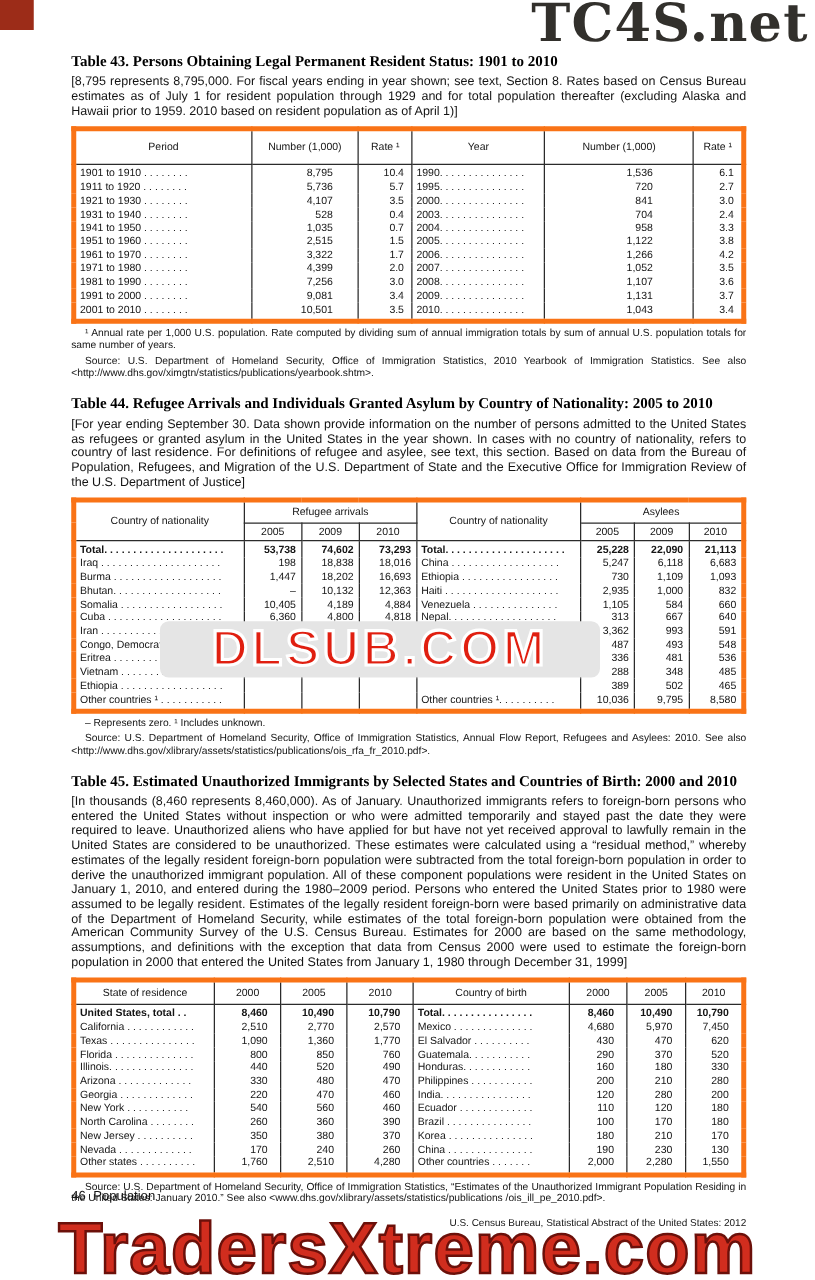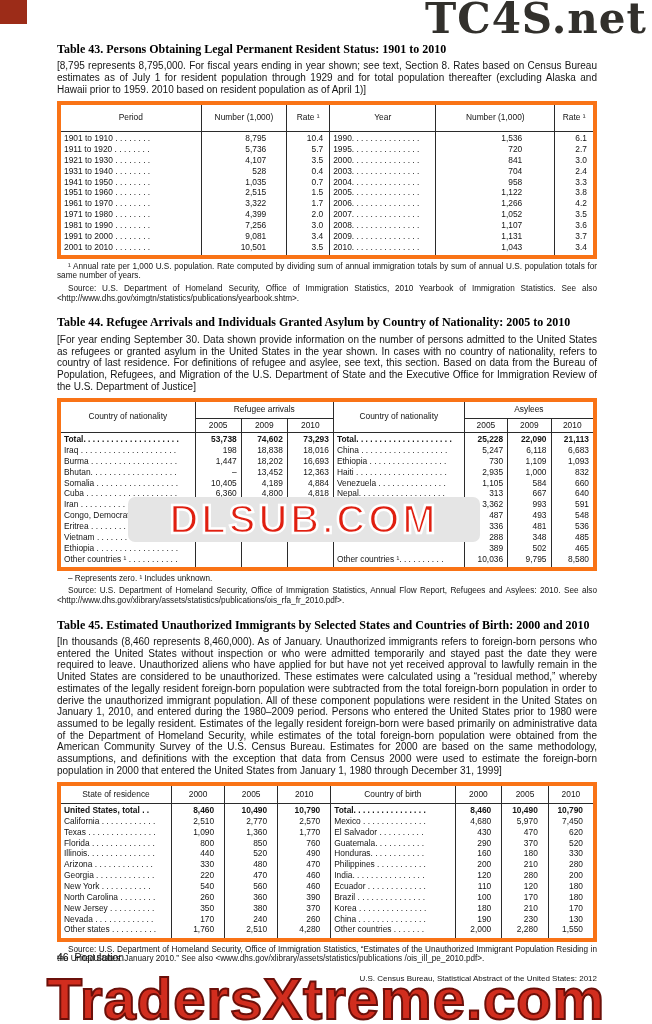--- a/index.html
+++ b/index.html
@@ -261,21 +261,21 @@
             <td class="num4">18,202</td>
             <td class="num4">16,693</td>
             <td class="name">Ethiopia . . . . . . . . . . . . . . . . .</td>
             <td class="num4">730</td>
             <td class="num4">1,109</td>
             <td class="num4">1,093</td>
           </tr>
           <tr>
             <td class="name">Bhutan. . . . . . . . . . . . . . . . . . .</td>
             <td class="num4">–</td>
-            <td class="num4">13,452</td>
+            <td class="num4">10,132</td>
             <td class="num4">12,363</td>
             <td class="name">Haiti . . . . . . . . . . . . . . . . . . . .</td>
             <td class="num4">2,935</td>
             <td class="num4">1,000</td>
             <td class="num4">832</td>
           </tr>
           <tr>
             <td class="name">Somalia . . . . . . . . . . . . . . . . . .</td>
             <td class="num4">10,405</td>
             <td class="num4">4,189</td>

